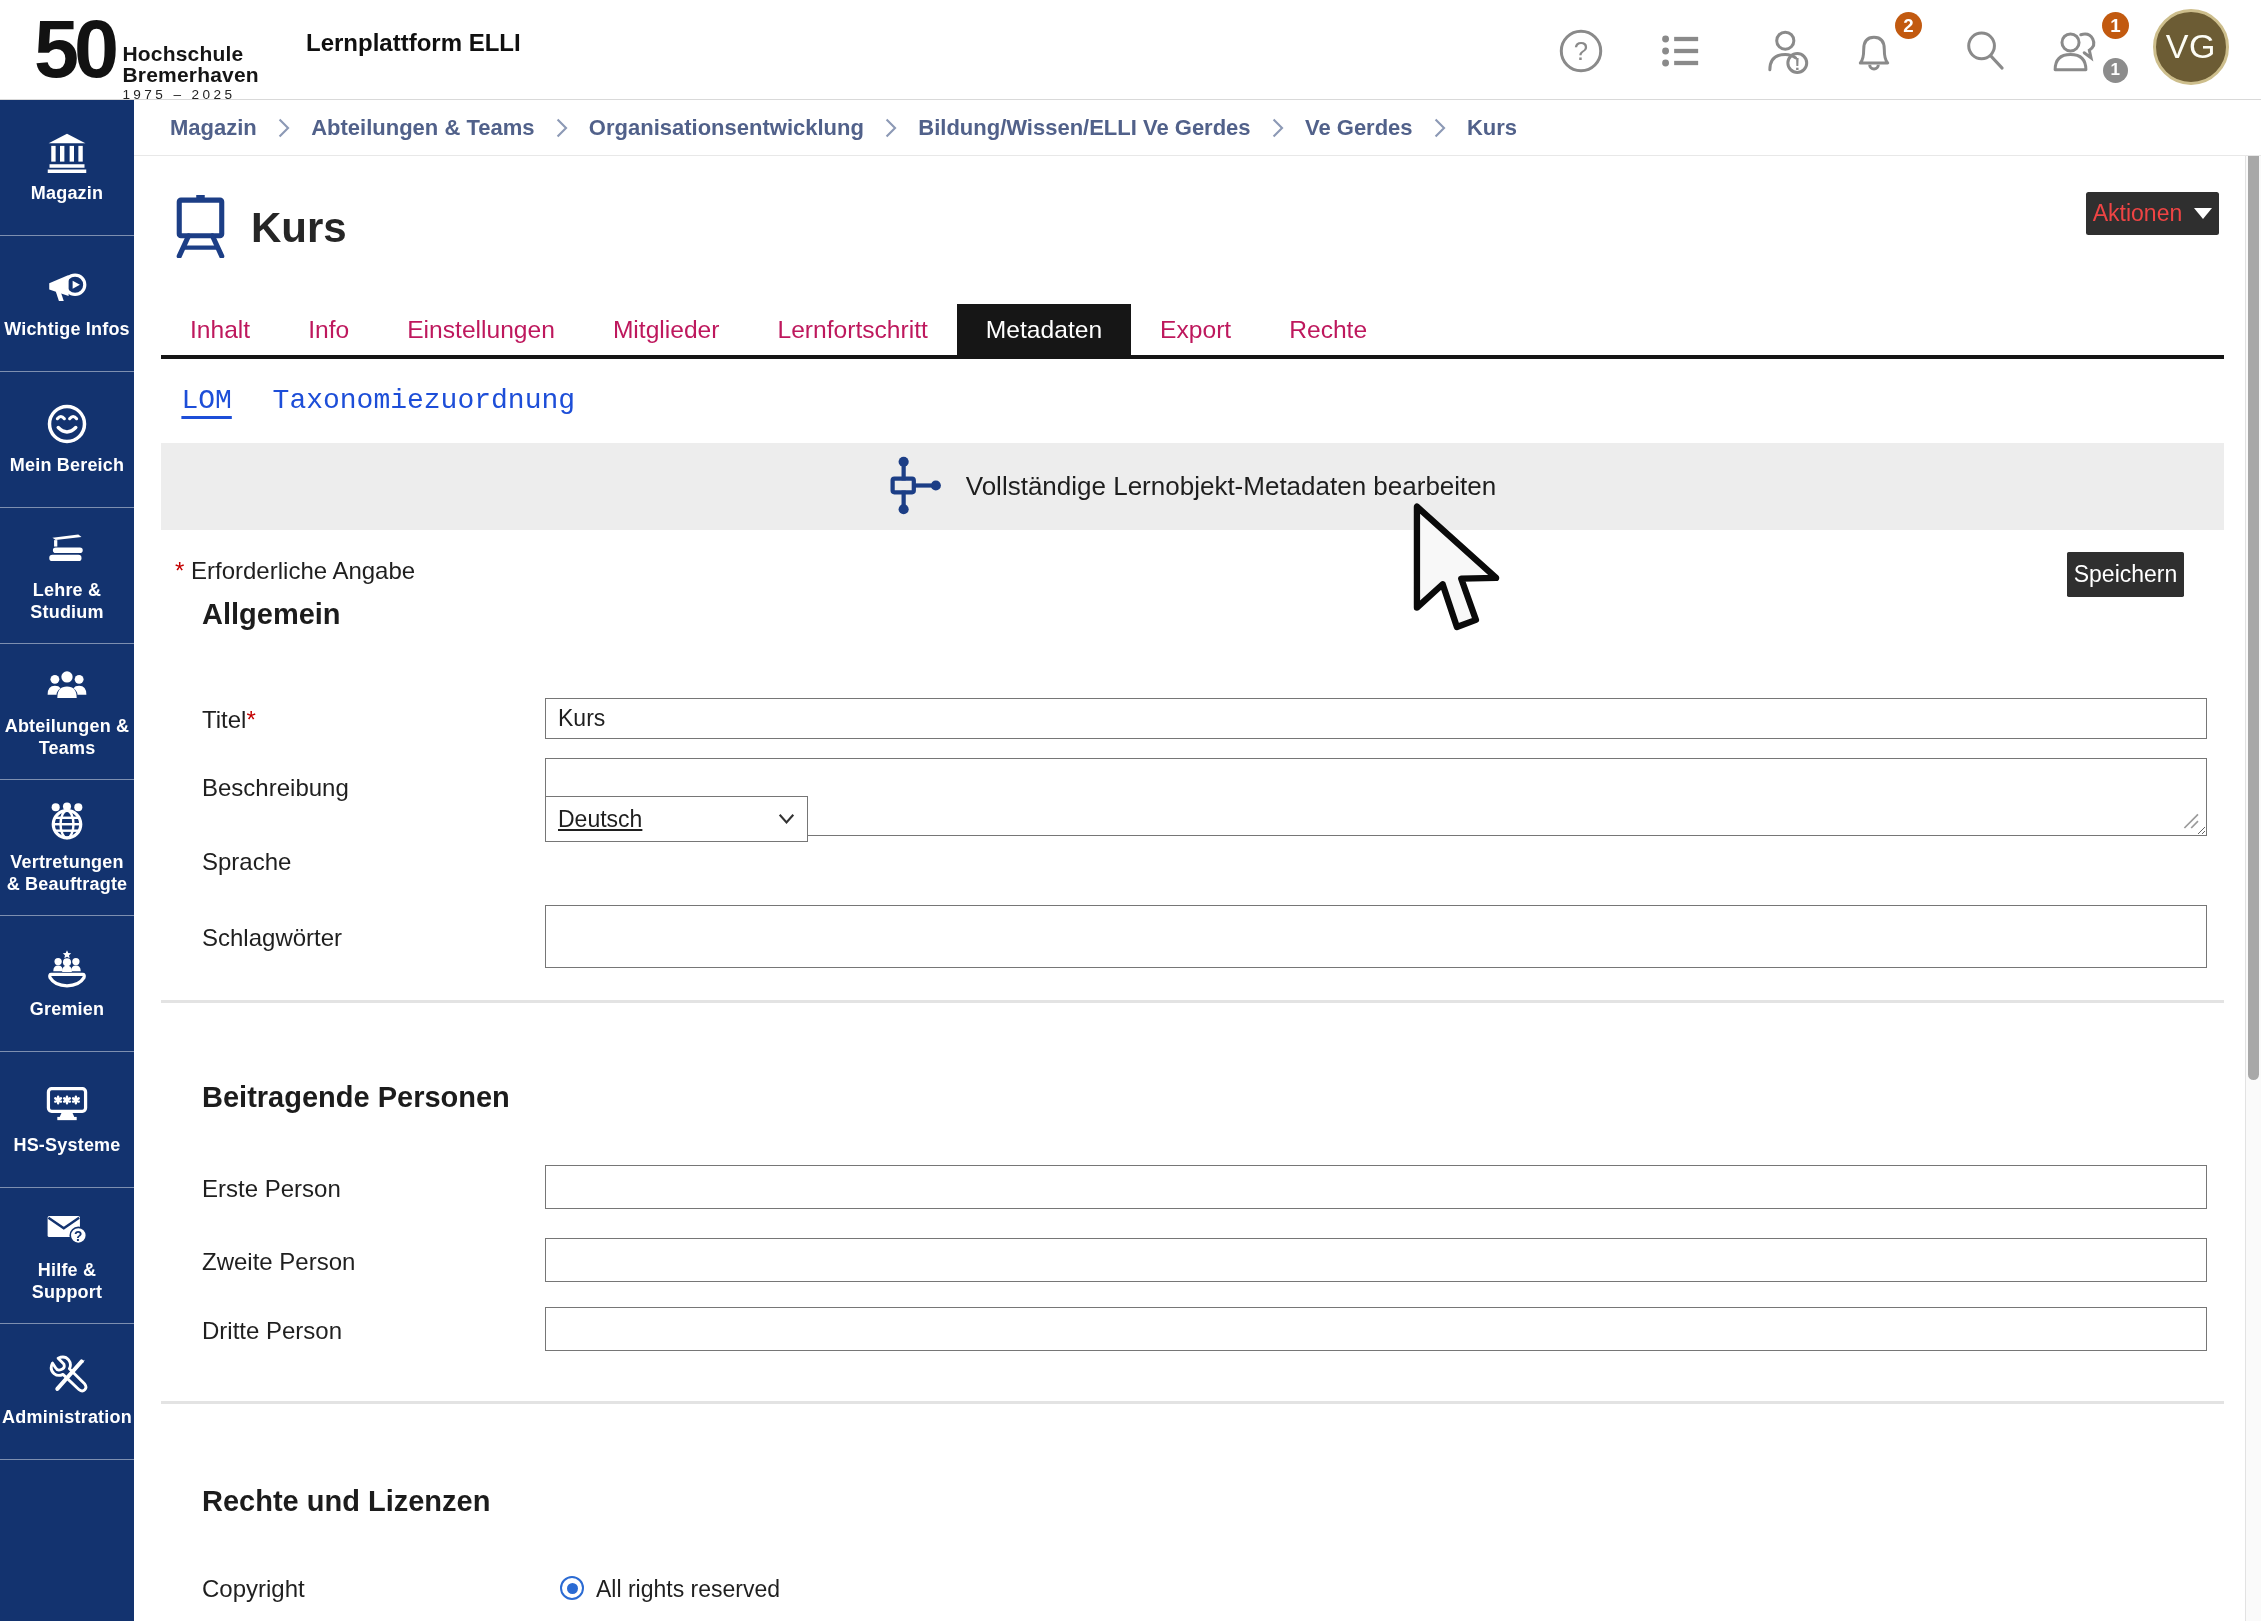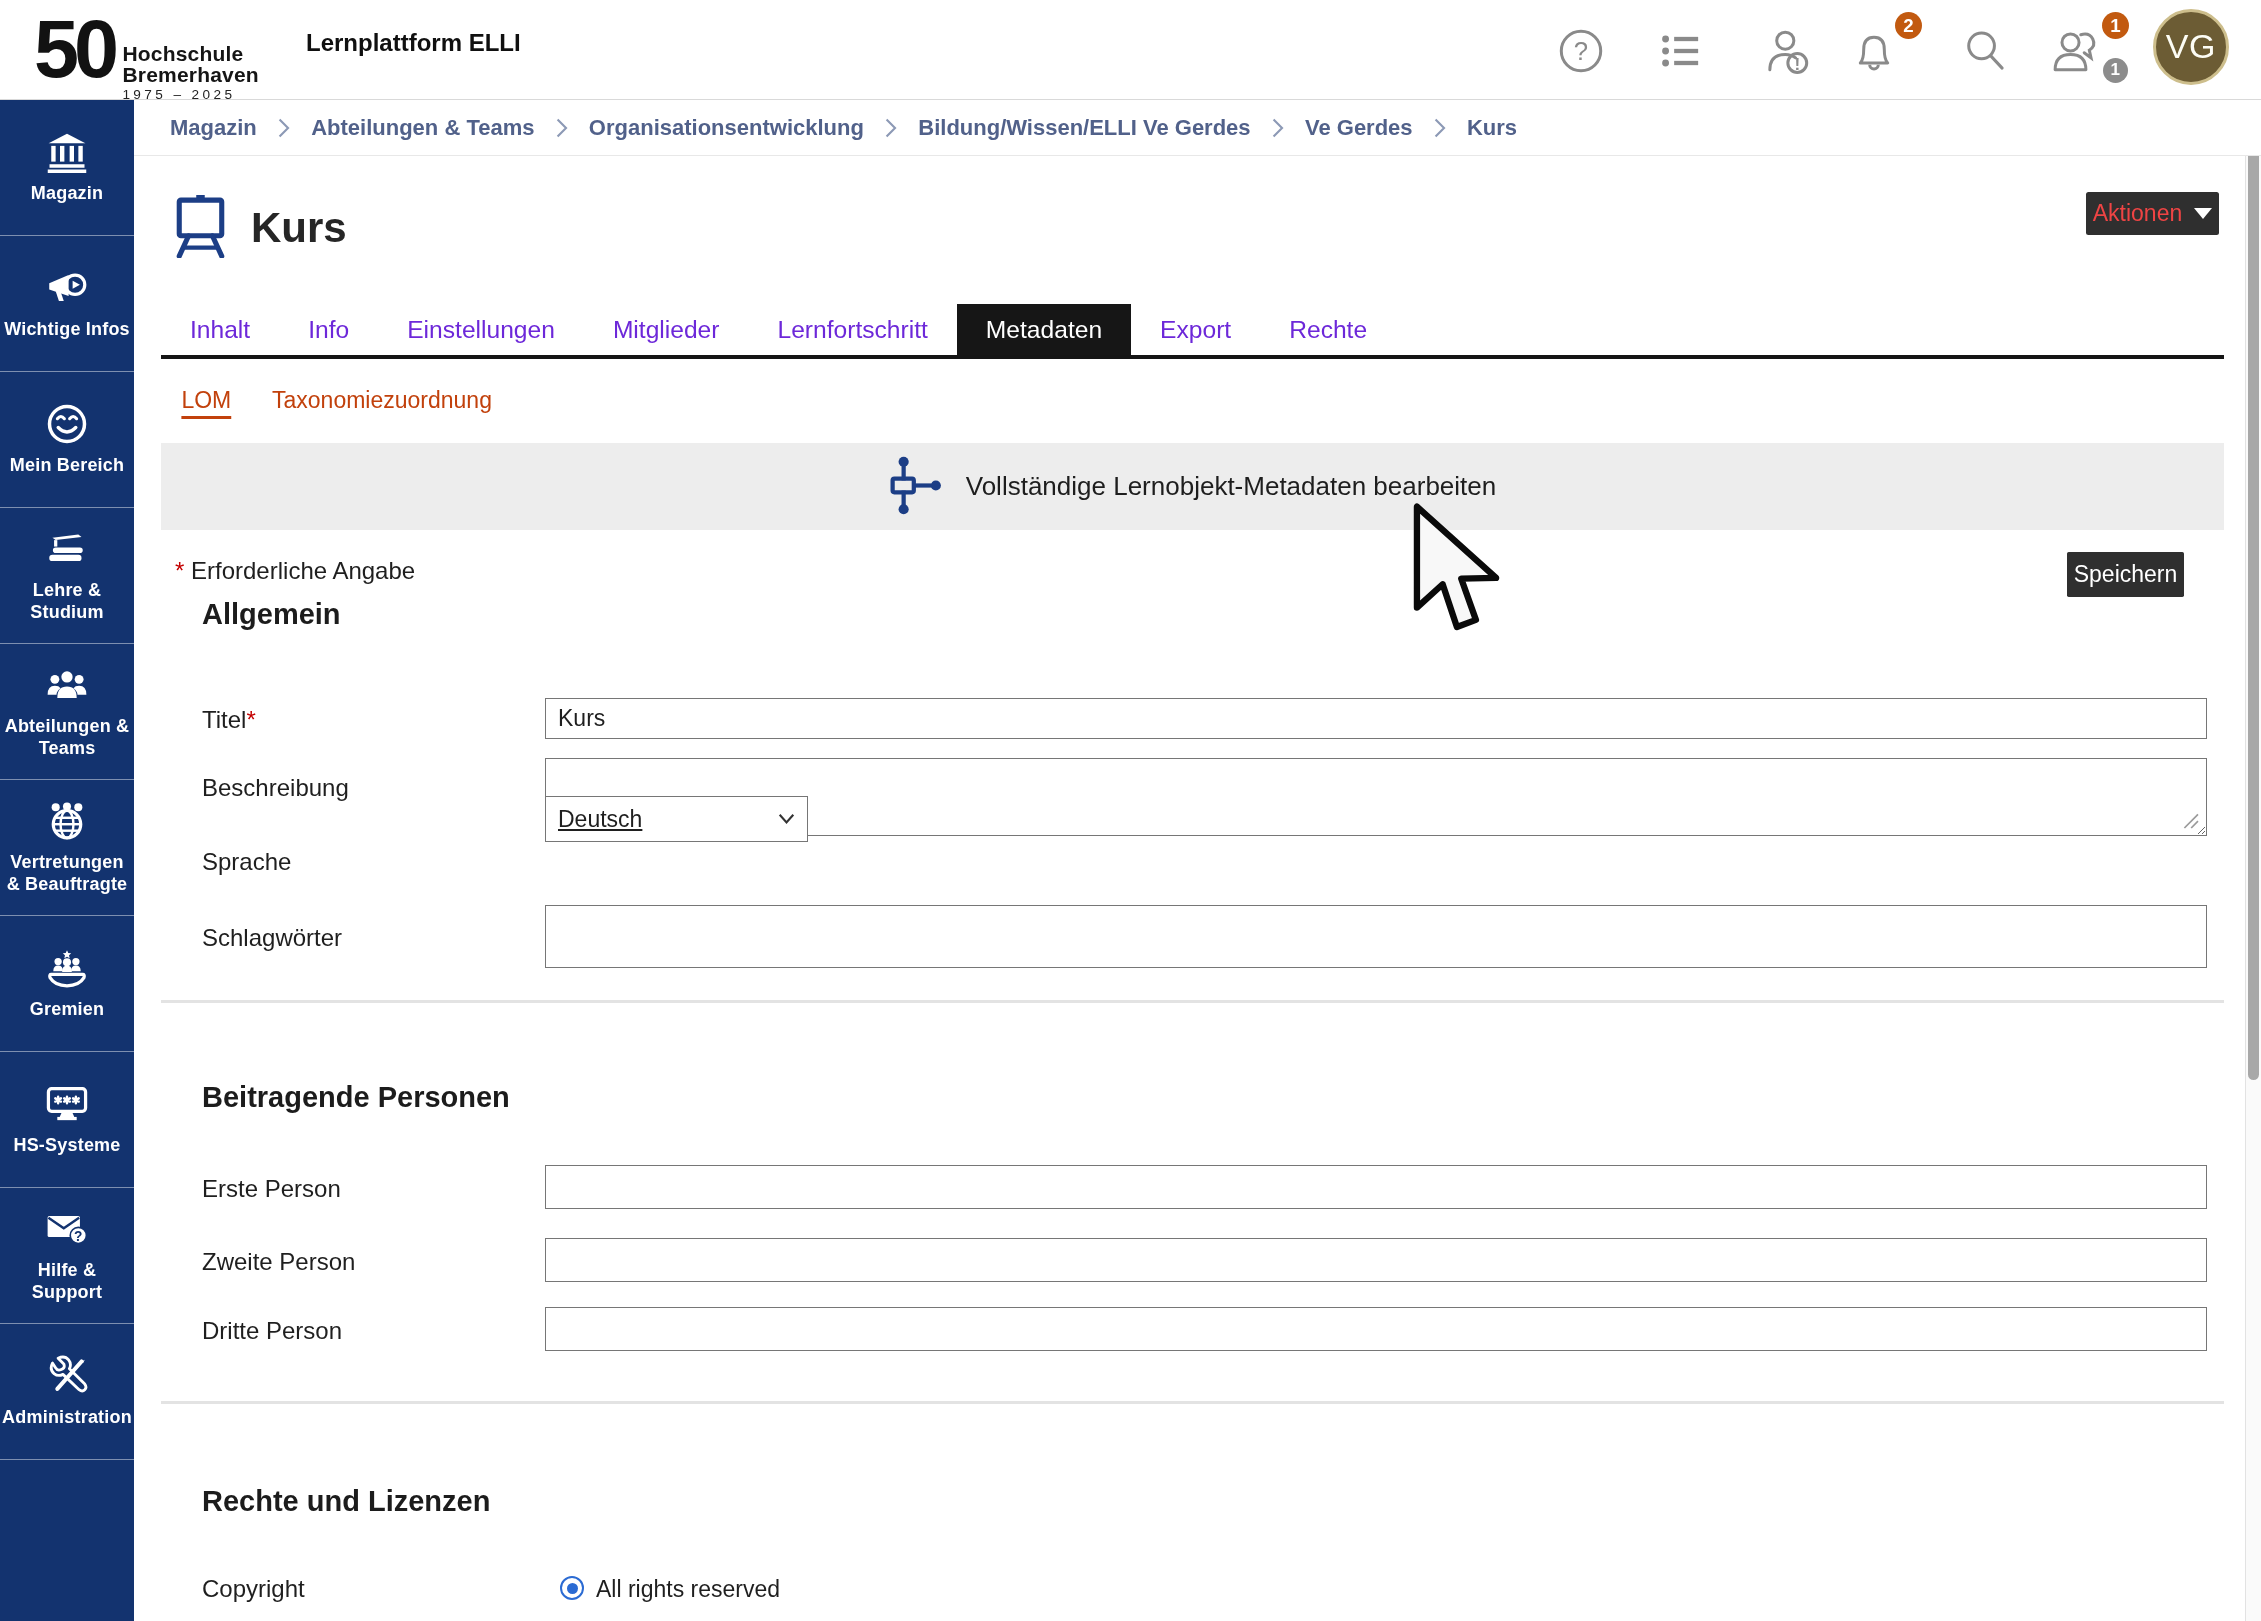--- a/index.html
+++ b/index.html
@@ -33,26 +33,26 @@
   .crumb-sep{margin:0 20.4px;display:flex;align-items:center;}
 
   
   .course-icon{position:absolute;left:175px;top:195px;width:51px;height:63px;}
   .page-title{position:absolute;left:251px;top:204px;font-size:42px;font-weight:600;color:#262626;}
   .actions-btn{position:absolute;left:2086px;top:192px;width:133px;height:43px;background:#2F2F2F;border-radius:2.5px;color:#ef4444;font-size:23px;display:flex;align-items:center;justify-content:center;gap:12px;cursor:pointer;}
   .caret{width:0;height:0;border-left:9.3px solid transparent;border-right:9.3px solid transparent;border-top:11px solid #fff;}
 
   
   .tabs{position:absolute;left:161px;top:304px;display:flex;z-index:5;}
-  .tab{height:51px;line-height:51px;padding:0 29px;font-size:24.6px;color:#6d28d9;cursor:pointer;white-space:nowrap;}
+  .tab{height:51px;line-height:51px;padding:0 29px;font-size:24.6px;color:#be185d;cursor:pointer;white-space:nowrap;}
   .tab.active{background:#161616;color:#fff;}
   .tabs-underline{position:absolute;left:161px;top:355px;width:2063px;height:4.2px;background:#151515;}
 
   .subtabs{position:absolute;left:161px;top:380px;display:flex;}
-  .subtab{height:41px;line-height:41px;padding:0 20.4px;font-size:23px;color:#c2410c;cursor:pointer;}
+  .subtab{height:41px;line-height:41px;padding:0 20.4px;font-size:28px;color:#1d4ed8;cursor:pointer;font-family:Liberation Mono, monospace;}
   .subtab.active{text-decoration:underline;text-decoration-thickness:2.5px;text-underline-offset:7.6px;}
 
   
   .banner{position:absolute;left:161px;top:443px;width:2063px;height:87px;background:#EDEDED;display:flex;align-items:center;justify-content:center;gap:24px;cursor:pointer;}
   .banner-text{font-size:26px;color:#1E1E1E;}
 
   
   .required-note{position:absolute;left:175px;top:557px;font-size:24px;color:#1f1f1f;}
   .star{color:#C40000;}
   .save-btn{position:absolute;left:2067px;top:552px;width:117px;height:45px;background:#2F2F2F;border-radius:1.7px;color:#fff;font-size:23px;display:flex;align-items:center;justify-content:center;cursor:pointer;}

